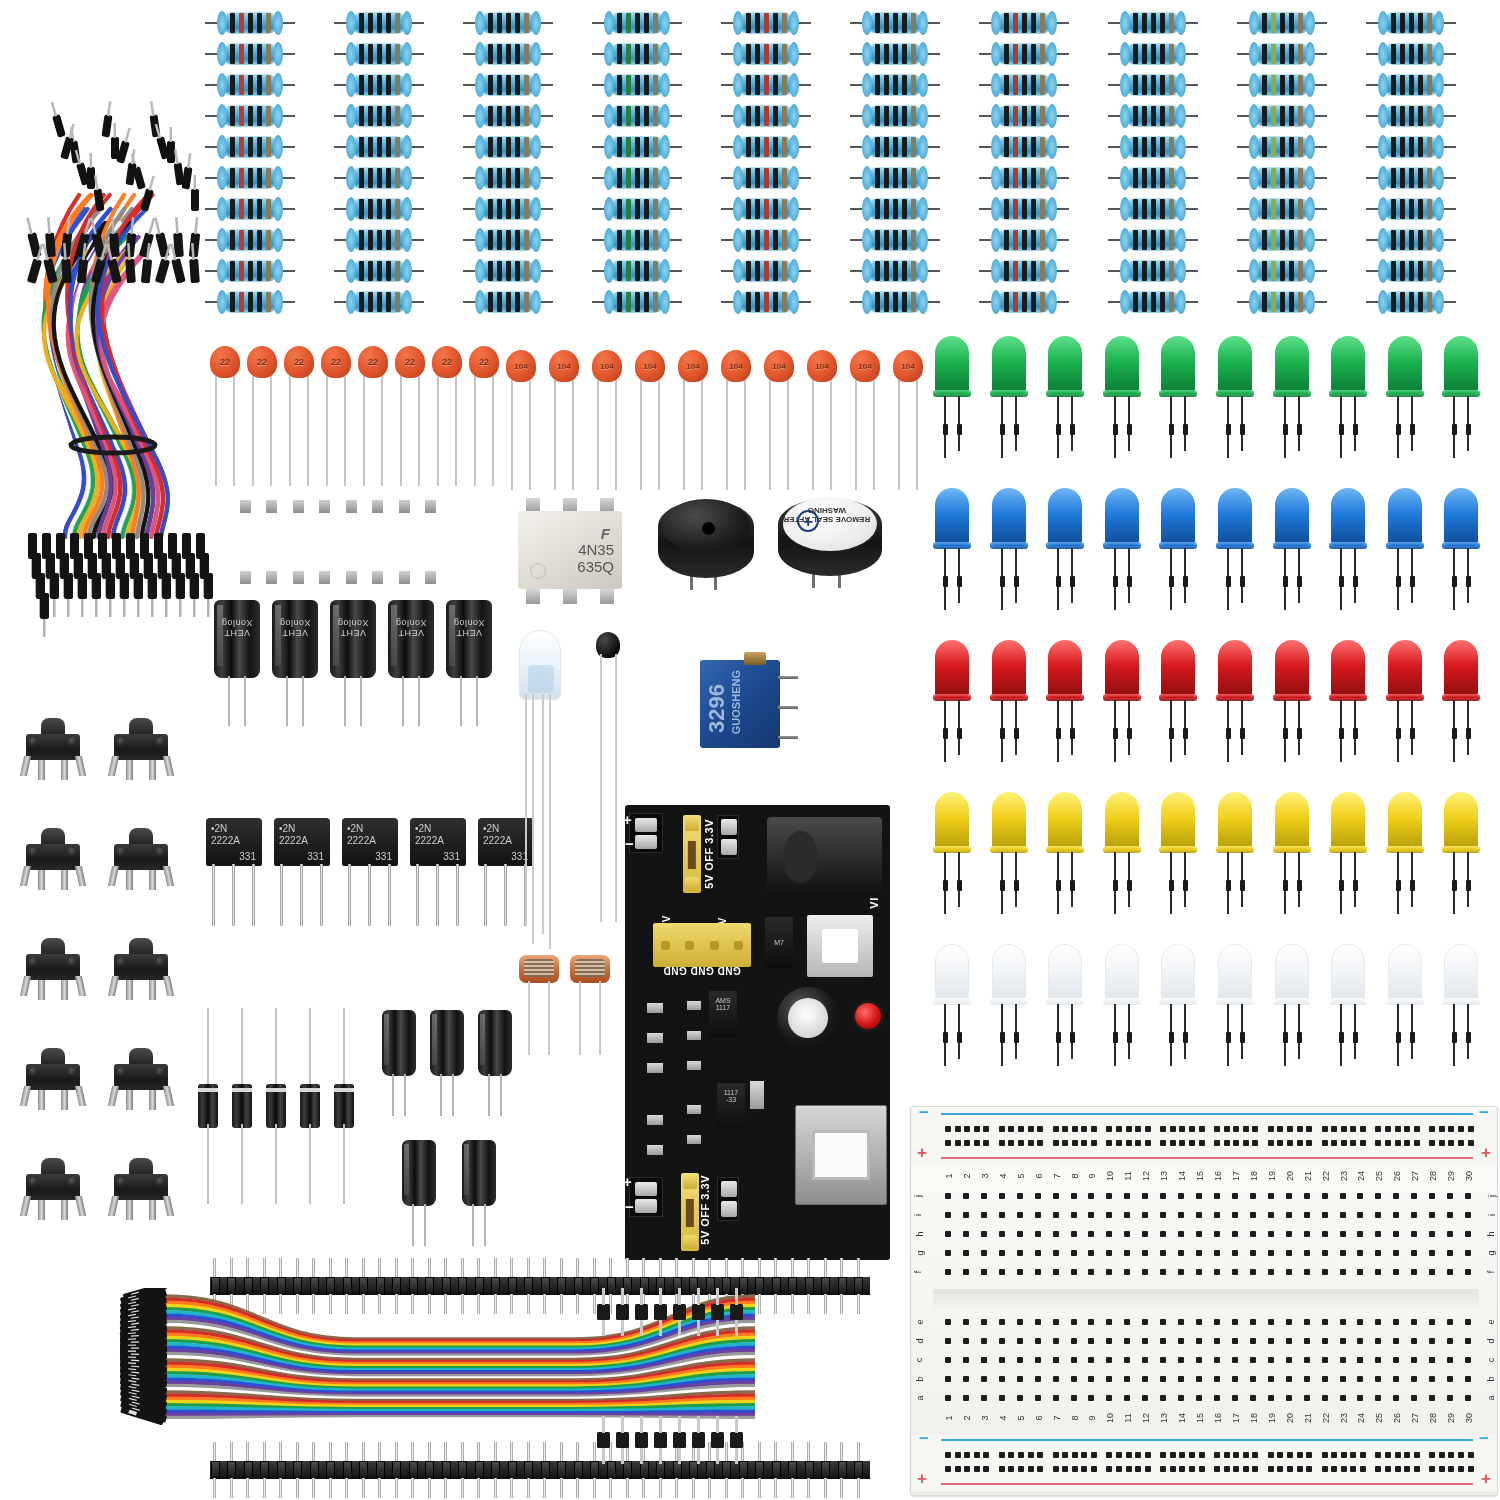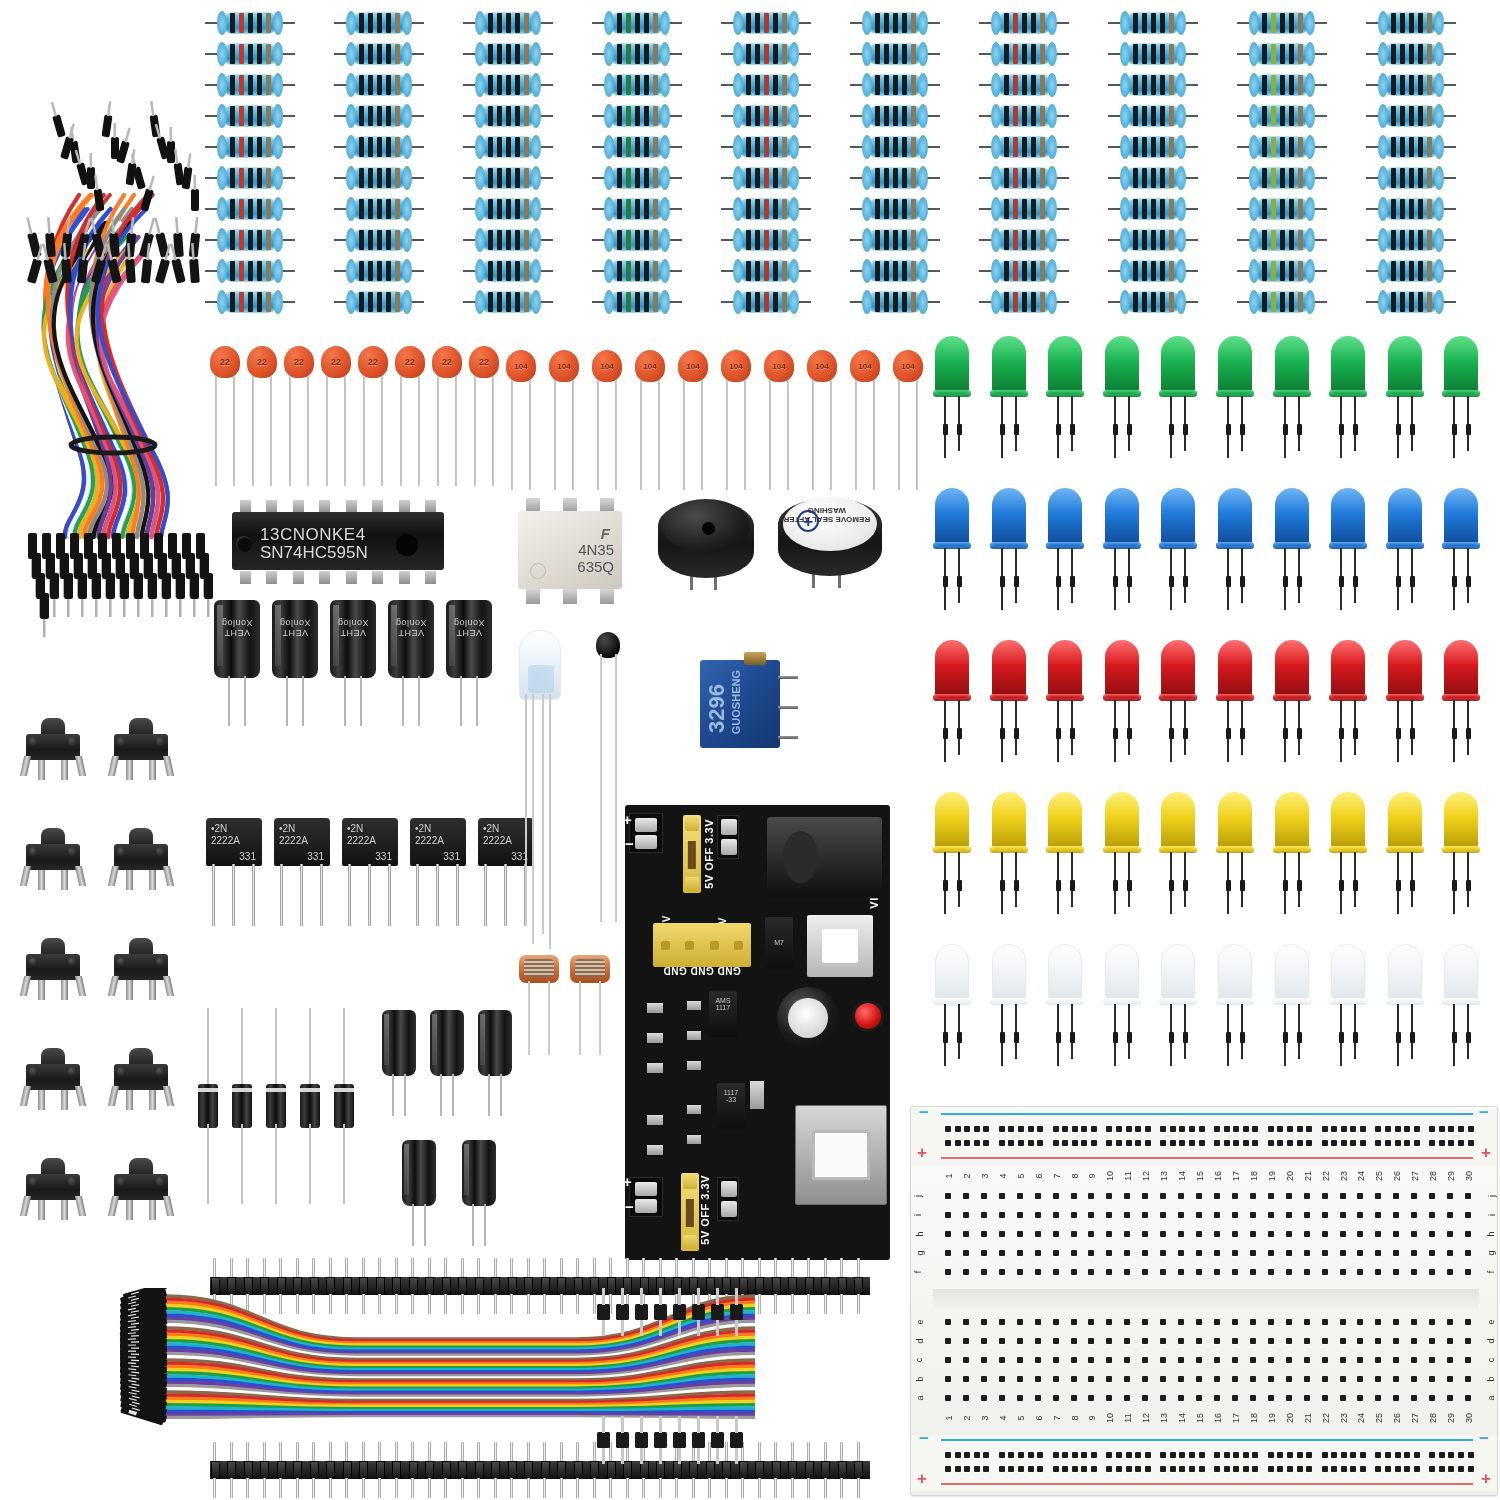--- a/index.html
+++ b/index.html
@@ -2290,28 +2290,20 @@
     <div class="pins top">
       <s></s>
         <s></s>
         <s></s>
         <s></s>
         <s></s>
         <s></s>
         <s></s>
         <s></s>
     </div>
-    <div class="pkg">
-      <div class="notch"></div>
-      <div class="hole"></div>
-      <div class="txt">
-        <div>13CNONKE4</div>
-        <div class="l2">SN74HC595N</div>
-      </div>
-    </div>
     <div class="pins bot">
       <s></s>
         <s></s>
         <s></s>
         <s></s>
         <s></s>
         <s></s>
         <s></s>
         <s></s>
     </div>

